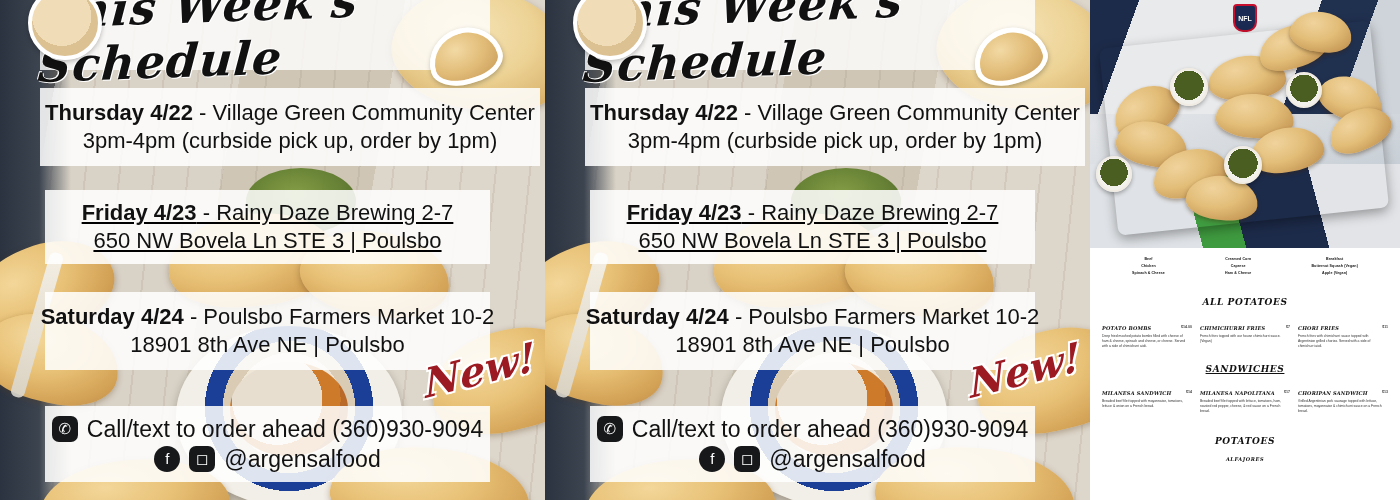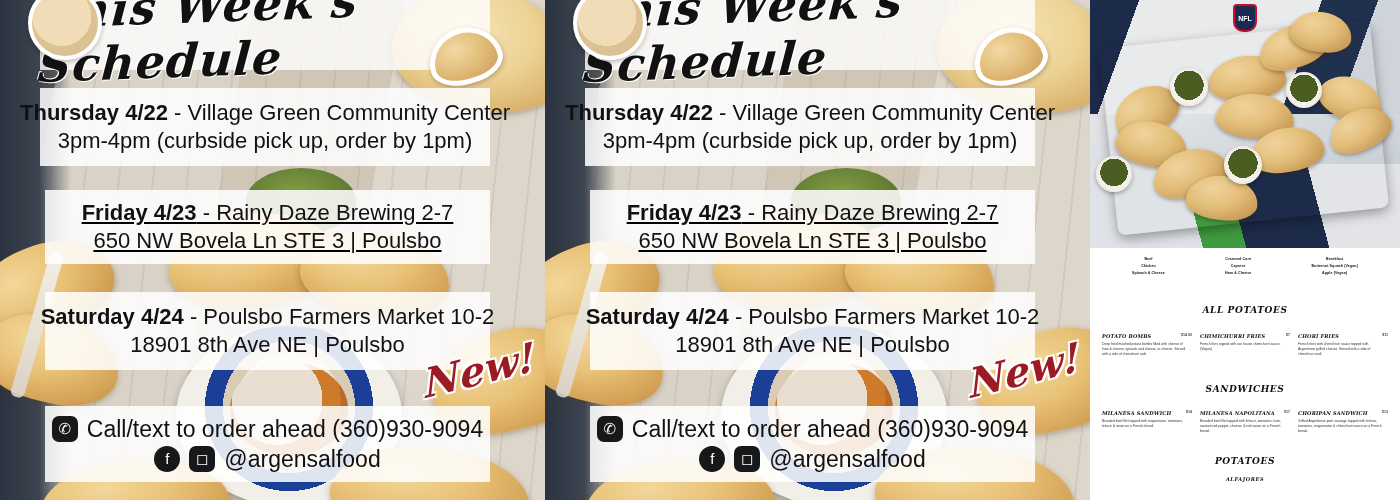--- a/index.html
+++ b/index.html
@@ -56,21 +56,21 @@
     flex-direction:column; align-items:center; justify-content:center; }
   .band .line { color:#111; white-space:nowrap; }
   .band .line .bold { font-weight:bold; }
 
   .band-title { left:40px; top:-8px; width:450px; height:78px; background:rgba(255,255,255,.80); }
   .script {
     font-family:"DejaVu Serif", serif; font-style:italic; font-weight:bold;
     font-size:46px; color:#111; letter-spacing:1px; transform:rotate(-2deg) skewX(-6deg);
     text-shadow:1px 1px 0 #fff, -1px -1px 0 #fff;
   }
-  .band-thu { left:40px; top:88px; width:450px; height:78px; }
+  .band-thu { left:40px; top:88px; width:500px; height:78px; }
   .band-fri { left:45px; top:190px; width:445px; height:74px;text-decoration:underline; }
   .band-sat { left:45px; top:292px; width:445px; height:78px; }
   .band-call{ left:45px; top:406px; width:445px; height:76px; }
   .band-thu .line, .band-fri .line, .band-sat .line { font-size:22px; line-height:28px; }
   .band-call .line { font-size:23px; line-height:30px; }
 
   .callrow { display:flex; align-items:center; gap:9px; }
   .ic { width:26px; height:26px; background:#17181a; color:#fff; border-radius:7px;
     display:flex; align-items:center; justify-content:center; font-size:15px; flex:none; }
   .ic.round { border-radius:50%; }
@@ -278,40 +278,40 @@
           <div>Caprese</div>
           <div>Ham &amp; Cheese</div>
         </div>
         <div class="col">
           <div>Breakfast</div>
           <div>Butternut Squash (Vegan)</div>
           <div>Apple (Vegan)</div>
         </div>
       </div>
 
-      <div class="sechead" style="margin-top:28px;">ALL POTATOES</div>
+      <div class="sechead" style="margin-top:20px;">ALL POTATOES</div>
       <div class="items" style="margin-top:18px;">
         <div class="item">
           <div class="nm">POTATO BOMBS</div>
           <div class="pr">$14.00</div>
           <div class="ds">Deep fried mashed potato bombs filled with cheese of ham &amp; cheese, spinach and cheese, or cheese. Served with a side of chimichurri aioli.</div>
         </div>
         <div class="item">
           <div class="nm">CHIMICHURRI FRIES</div>
           <div class="pr">$7</div>
           <div class="ds">French fries topped with our house chimichurri sauce. (Vegan)</div>
         </div>
         <div class="item">
           <div class="nm">CHORI FRIES</div>
           <div class="pr">$11</div>
           <div class="ds">French fries with chimichurri sauce topped with Argentinian grilled chorizo. Served with a side of chimichurri aioli.</div>
         </div>
       </div>
 
-      <div class="sechead" style="margin-top:26px;">SANDWICHES</div>
+      <div class="sechead" style="margin-top:14px;text-decoration:underline;">SANDWICHES</div>
       <div class="items" style="margin-top:16px;">
         <div class="item">
           <div class="nm">MILANESA SANDWICH</div>
           <div class="pr">$14</div>
           <div class="ds">Breaded beef filet topped with mayonnaise, tomatoes, lettuce &amp; onion on a French bread.</div>
         </div>
         <div class="item">
           <div class="nm">MILANESA NAPOLITANA</div>
           <div class="pr">$17</div>
           <div class="ds">Breaded beef filet topped with lettuce, tomatoes, ham, roasted red pepper, cheese, &amp; red sauce on a French bread.</div>

